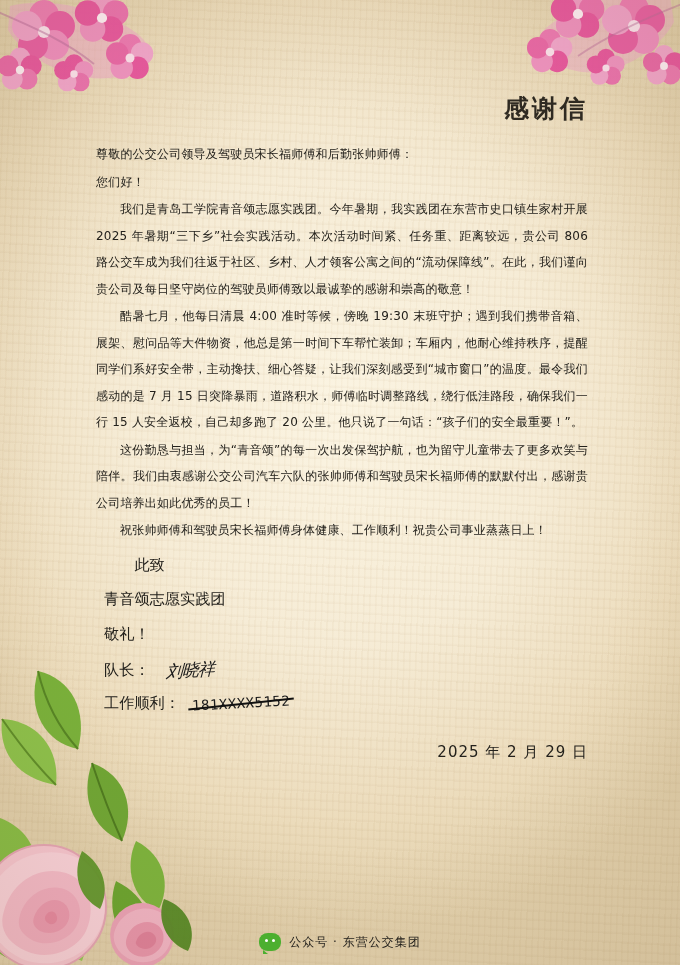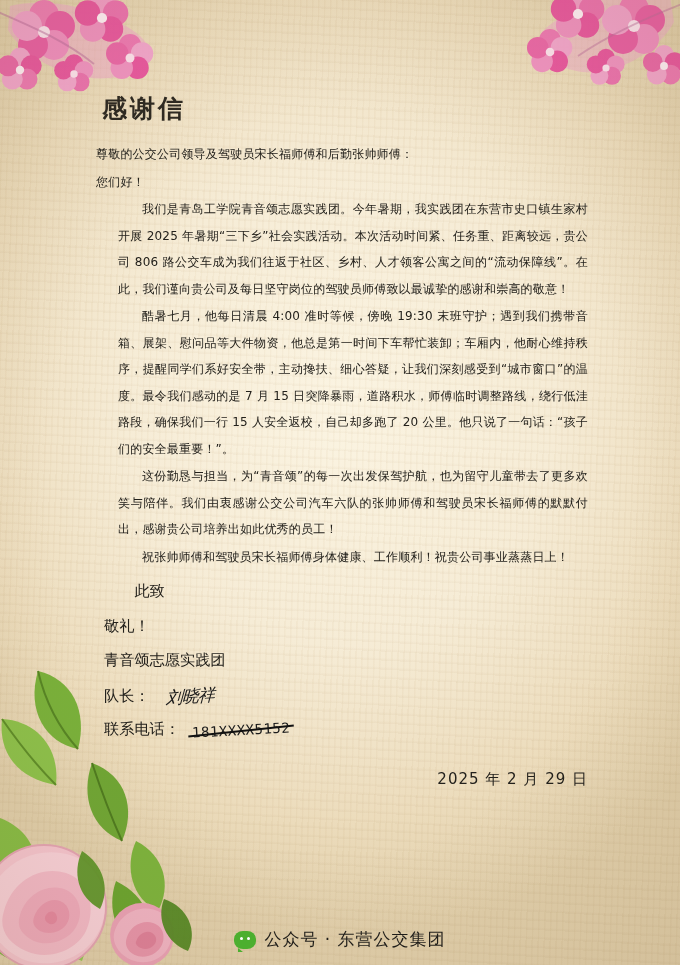--- a/index.html
+++ b/index.html
@@ -53,35 +53,35 @@
     top: 92px;
     width: 492px;
     z-index: 5;
   }
   .title {
     font-family: "DejaVu Serif", "Liberation Serif", serif;
     font-size: 25px;
     font-weight: bold;
     letter-spacing: 3px;
     color: #2f2a22;
-    text-align: left;
+    text-align: right;
     margin: 0 0 16px 0;
     padding-left: 6px;
   }
   .para {
     font-family: "DejaVu Sans", "Liberation Sans", sans-serif;
     font-size: 12px;
     line-height: 26.5px;
     color: #23211c;
     margin: 0 0 1px 0;
     text-align: justify;
     text-justify: inter-ideograph;
     letter-spacing: 0.2px;
   }
-  .indent { text-indent: 2em; margin-left: 22px; }
+  .indent { text-indent: 2em; }
   .sig-line {
     font-family: "DejaVu Sans", "Liberation Sans", sans-serif;
     font-size: 15.2px;
     line-height: 26.5px;
     color: #23211c;
     margin: 8px;
   }
   .sign-block { margin-top: 2px; }
 
   .sig-row {
@@ -165,21 +165,21 @@
     position: absolute;
     width: 3px; height: 3px;
     background: #fff;
     border-radius: 50%;
     top: 6px;
   }
   .wechat-badge .d1 { left: 6px; }
   .wechat-badge .d2 { left: 13px; }
   .footer-text {
     font-family: "DejaVu Sans", "Liberation Sans", sans-serif;
-    font-size: 17px;
+    font-size: 12px;
     color: #1f1d19;
     letter-spacing: 1px;
   }
 
   
   .tl-flowers { left: -10px; top: -8px; }
   .tr-flowers { right: -6px; top: -14px; }
   .bl-flowers { left: -14px; bottom: -10px; }
 </style>
 </head>
@@ -328,30 +328,30 @@
     <p class="para">尊敬的公交公司领导及驾驶员宋长福师傅和后勤张帅师傅：</p>
     <p class="para">您们好！</p>
 
     <p class="para indent">我们是青岛工学院青音颂志愿实践团。今年暑期，我实践团在东营市史口镇生家村开展 2025 年暑期“三下乡”社会实践活动。本次活动时间紧、任务重、距离较远，贵公司 806 路公交车成为我们往返于社区、乡村、人才领客公寓之间的“流动保障线”。在此，我们谨向贵公司及每日坚守岗位的驾驶员师傅致以最诚挚的感谢和崇高的敬意！</p>
     <p class="para indent">酷暑七月，他每日清晨 4:00 准时等候，傍晚 19:30 末班守护；遇到我们携带音箱、展架、慰问品等大件物资，他总是第一时间下车帮忙装卸；车厢内，他耐心维持秩序，提醒同学们系好安全带，主动搀扶、细心答疑，让我们深刻感受到“城市窗口”的温度。最令我们感动的是 7 月 15 日突降暴雨，道路积水，师傅临时调整路线，绕行低洼路段，确保我们一行 15 人安全返校，自己却多跑了 20 公里。他只说了一句话：“孩子们的安全最重要！”。</p>
     <p class="para indent">这份勤恳与担当，为“青音颂”的每一次出发保驾护航，也为留守儿童带去了更多欢笑与陪伴。我们由衷感谢公交公司汽车六队的张帅师傅和驾驶员宋长福师傅的默默付出，感谢贵公司培养出如此优秀的员工！</p>
     <p class="para indent">祝张帅师傅和驾驶员宋长福师傅身体健康、工作顺利！祝贵公司事业蒸蒸日上！</p>
 
     <div class="sign-block">
       <p class="sig-line" style="text-indent:2em;">此致</p>
+      <p class="sig-line">青音颂志愿实践团</p>
       <p class="sig-line">敬礼！</p>
-      <p class="sig-line">青音颂志愿实践团</p>
 
       <div class="sig-row">
         <span class="sig-line">队长：</span>
         <span class="handwrite">刘晓祥</span>
       </div>
 
       <div class="phone-row">
-        <span class="sig-line">联系电话：</span>
+        <span class="sig-line">工作顺利：</span>
         <span class="phone-mask">
           <span>181XXXX5152</span>
           <span class="strike"></span>
         </span>
       </div>
 
       <p class="date">2025 年 2 月 29 日</p>
     </div>
   </div>
 

